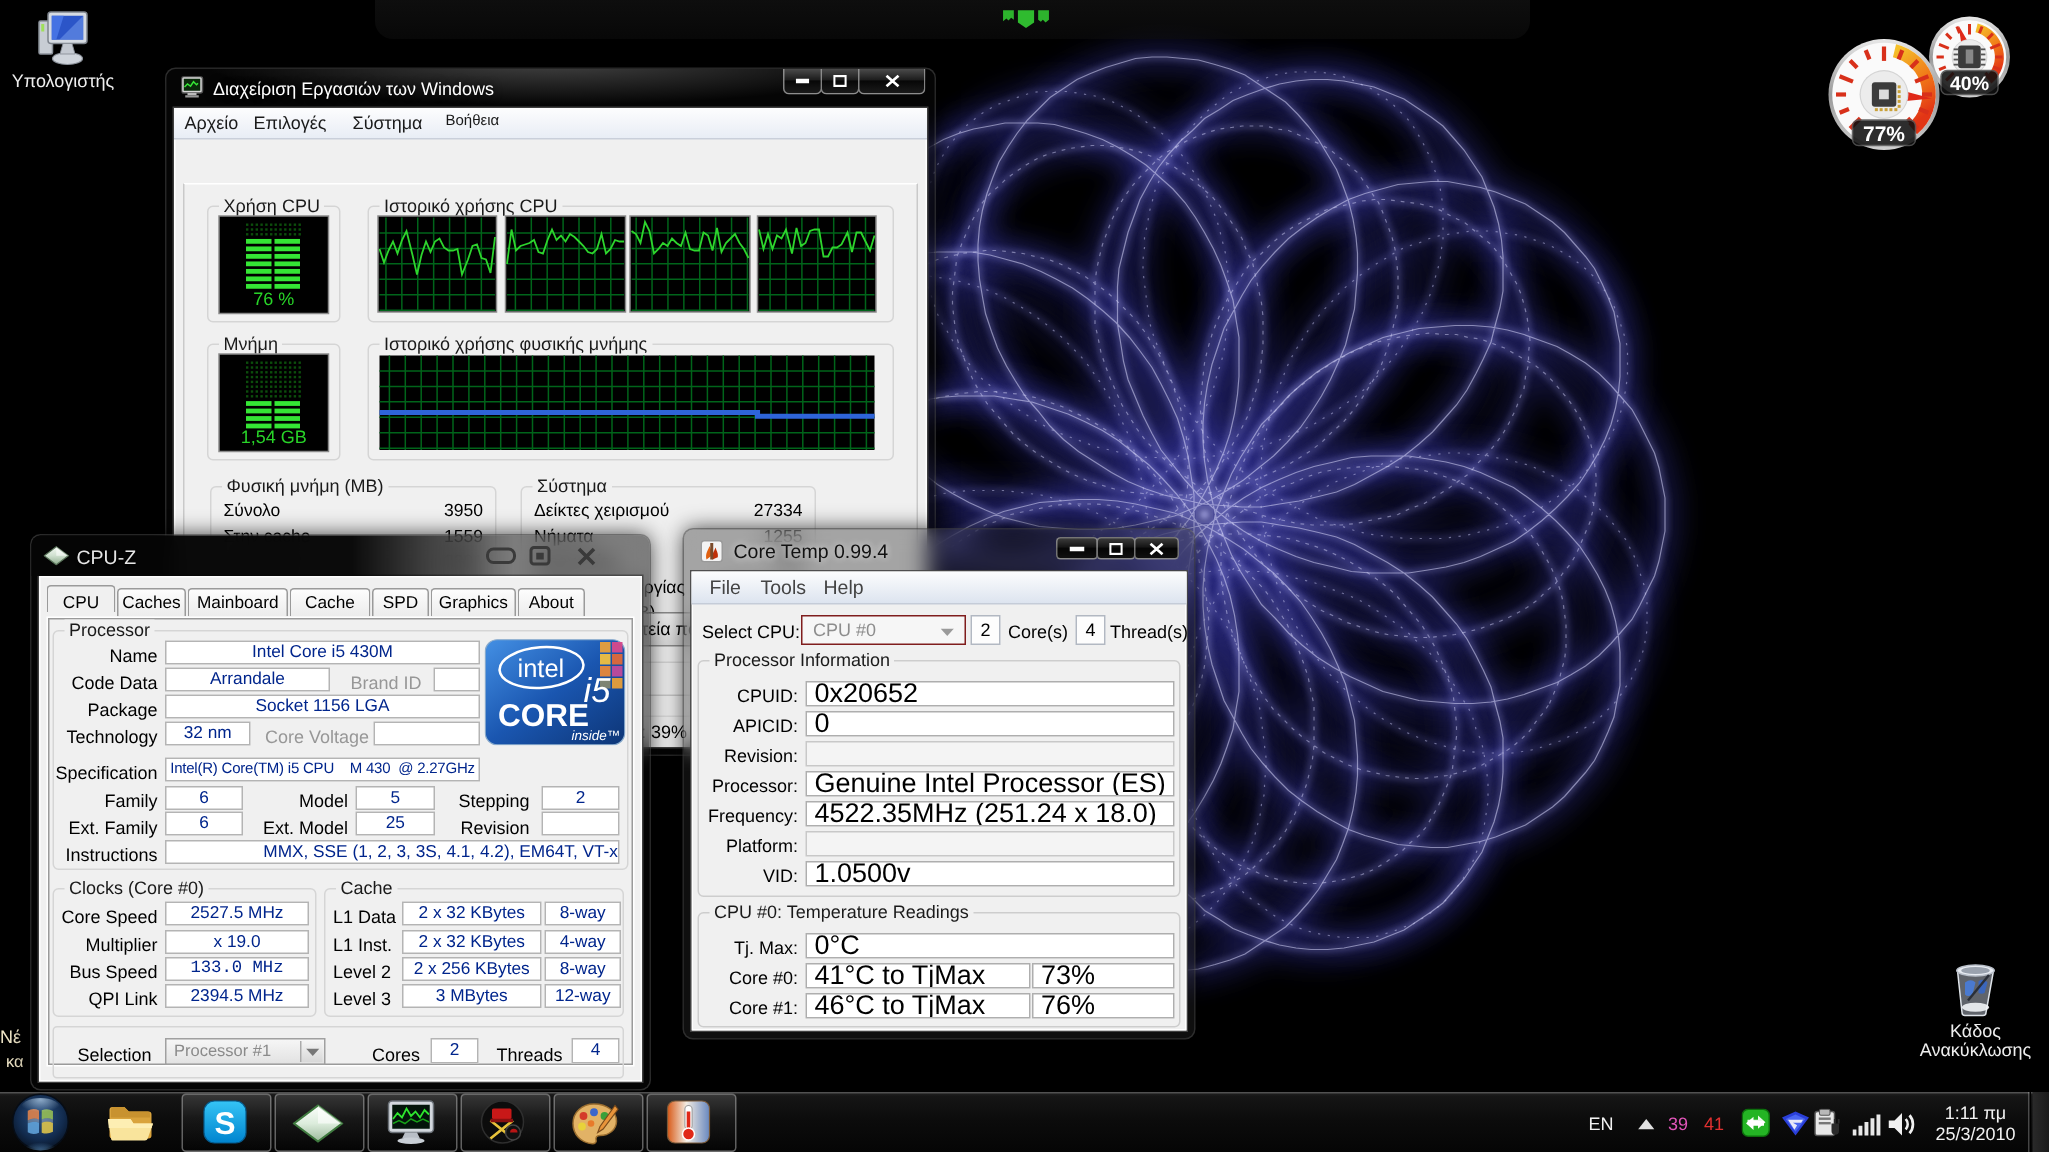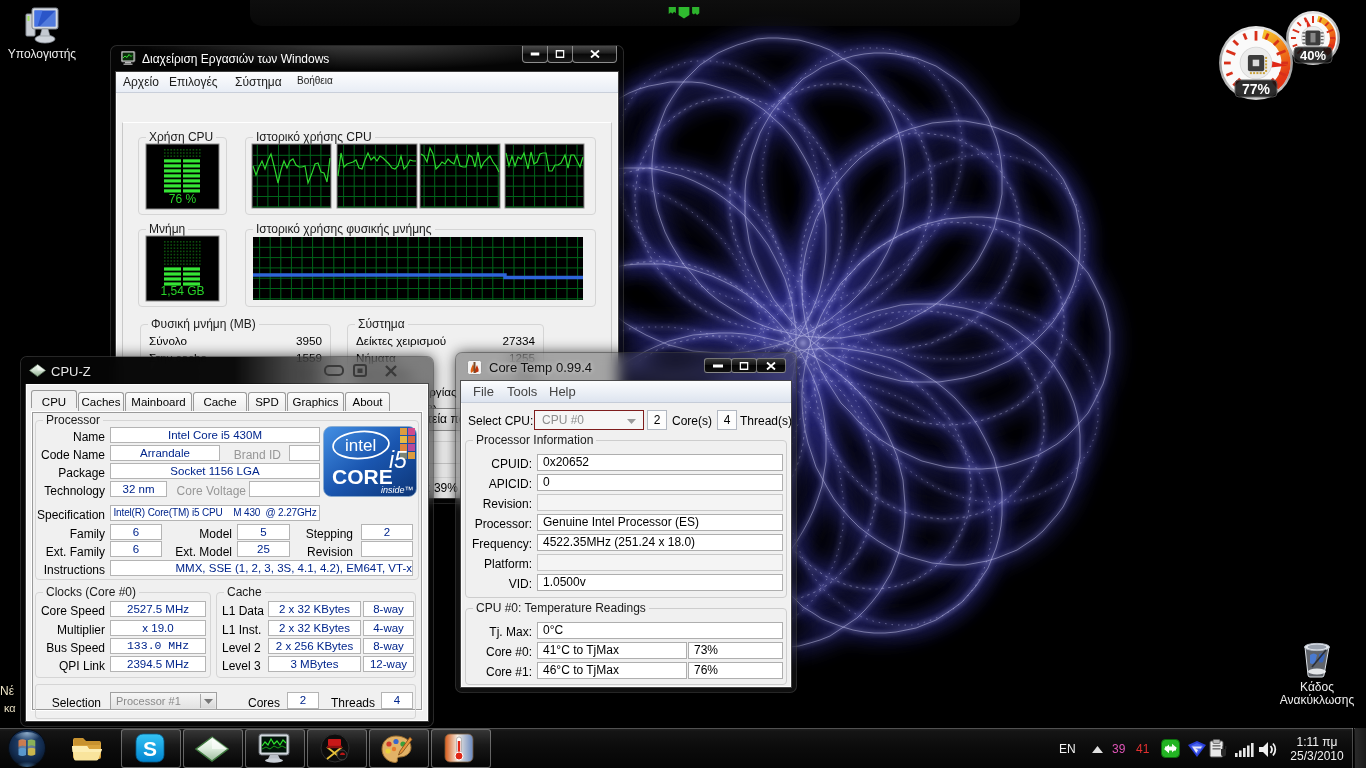--- a/index.html
+++ b/index.html
@@ -23,21 +23,21 @@
 
 .grp { position:absolute; border:1px solid #d5d5d5; border-radius:4px; }
 .grp > .glab { position:absolute; top:-8px; left:7px; background:#f0f0f0; padding:0 3px; font-size:12px; color:#1a1a1a; white-space:nowrap; }
 
 
 .fld { position:absolute; background:#fff; border:1px solid #b4b4b4; font-size:11.5px; color:#00258c; text-align:center; white-space:nowrap; overflow:hidden; line-height:14px; }
 .lbl { position:absolute; font-size:12px; color:#000; text-align:right; white-space:nowrap; }
 .gray { color:#979797; }
 
 
-.cfld { position:absolute; background:#fff; border:1px solid #aeaeae; font-size:12px; color:#000; white-space:nowrap; overflow:hidden; padding-left:5px; line-height:15px; }
+.cfld { position:absolute; background:#fff; border:1px solid #aeaeae; font-size:18px; color:#000; white-space:nowrap; overflow:hidden; padding-left:5px; line-height:15px; }
 .clbl { position:absolute; font-size:12px; color:#000; text-align:right; white-space:nowrap; } 
 </style></head>
 <body>
 <div id="desk">
 <svg width="1366" height="768" style="position:absolute;left:0;top:0">
 <defs>
 <filter id="gw" x="-15%" y="-15%" width="130%" height="130%">
           <feGaussianBlur stdDeviation="9.5"></feGaussianBlur>
         </filter>
 <filter id="gm" x="-15%" y="-15%" width="130%" height="130%">
@@ -601,21 +601,21 @@
     <div class="abs ztab" style="left:222px;top:8px;width:38px;">SPD</div>
     <div class="abs ztab" style="left:261px;top:8px;width:57px;">Graphics</div>
     <div class="abs ztab" style="left:319px;top:8px;width:45px;">About</div>
     <div class="abs" style="left:5px;top:27px;width:392px;height:300px;background:#f0f0f0;border:1px solid #fff;box-shadow:0 0 0 1px #9a9a9a inset;"></div>
 
     <div class="grp zg" style="left:9px;top:36px;width:384px;height:160px;">
           <div class="glab">Processor</div>
         </div>
     <span class="lbl" style="left:0px;top:46px;width:79px;">Name</span>
     <div class="fld" style="left:84px;top:43px;width:210px;height:16px;">Intel Core i5 430M</div>
-    <span class="lbl" style="left:0px;top:64px;width:79px;">Code Name</span>
+    <span class="lbl" style="left:0px;top:64px;width:79px;">Code Data</span>
     <div class="fld" style="left:84px;top:61px;width:110px;height:16px;">Arrandale</div>
     <span class="lbl gray" style="left:160px;top:64px;width:95px;">Brand ID</span>
     <div class="fld" style="left:263px;top:61px;width:31px;height:16px;"></div>
     <span class="lbl" style="left:0px;top:82px;width:79px;">Package</span>
     <div class="fld" style="left:84px;top:79px;width:210px;height:16px;">Socket 1156 LGA</div>
     <span class="lbl" style="left:0px;top:100px;width:79px;">Technology</span>
     <div class="fld" style="left:84px;top:97px;width:57px;height:16px;">32 nm</div>
     <span class="lbl gray" style="left:145px;top:100px;width:75px;">Core Voltage</span>
     <div class="fld" style="left:223px;top:97px;width:71px;height:16px;"></div>
 

